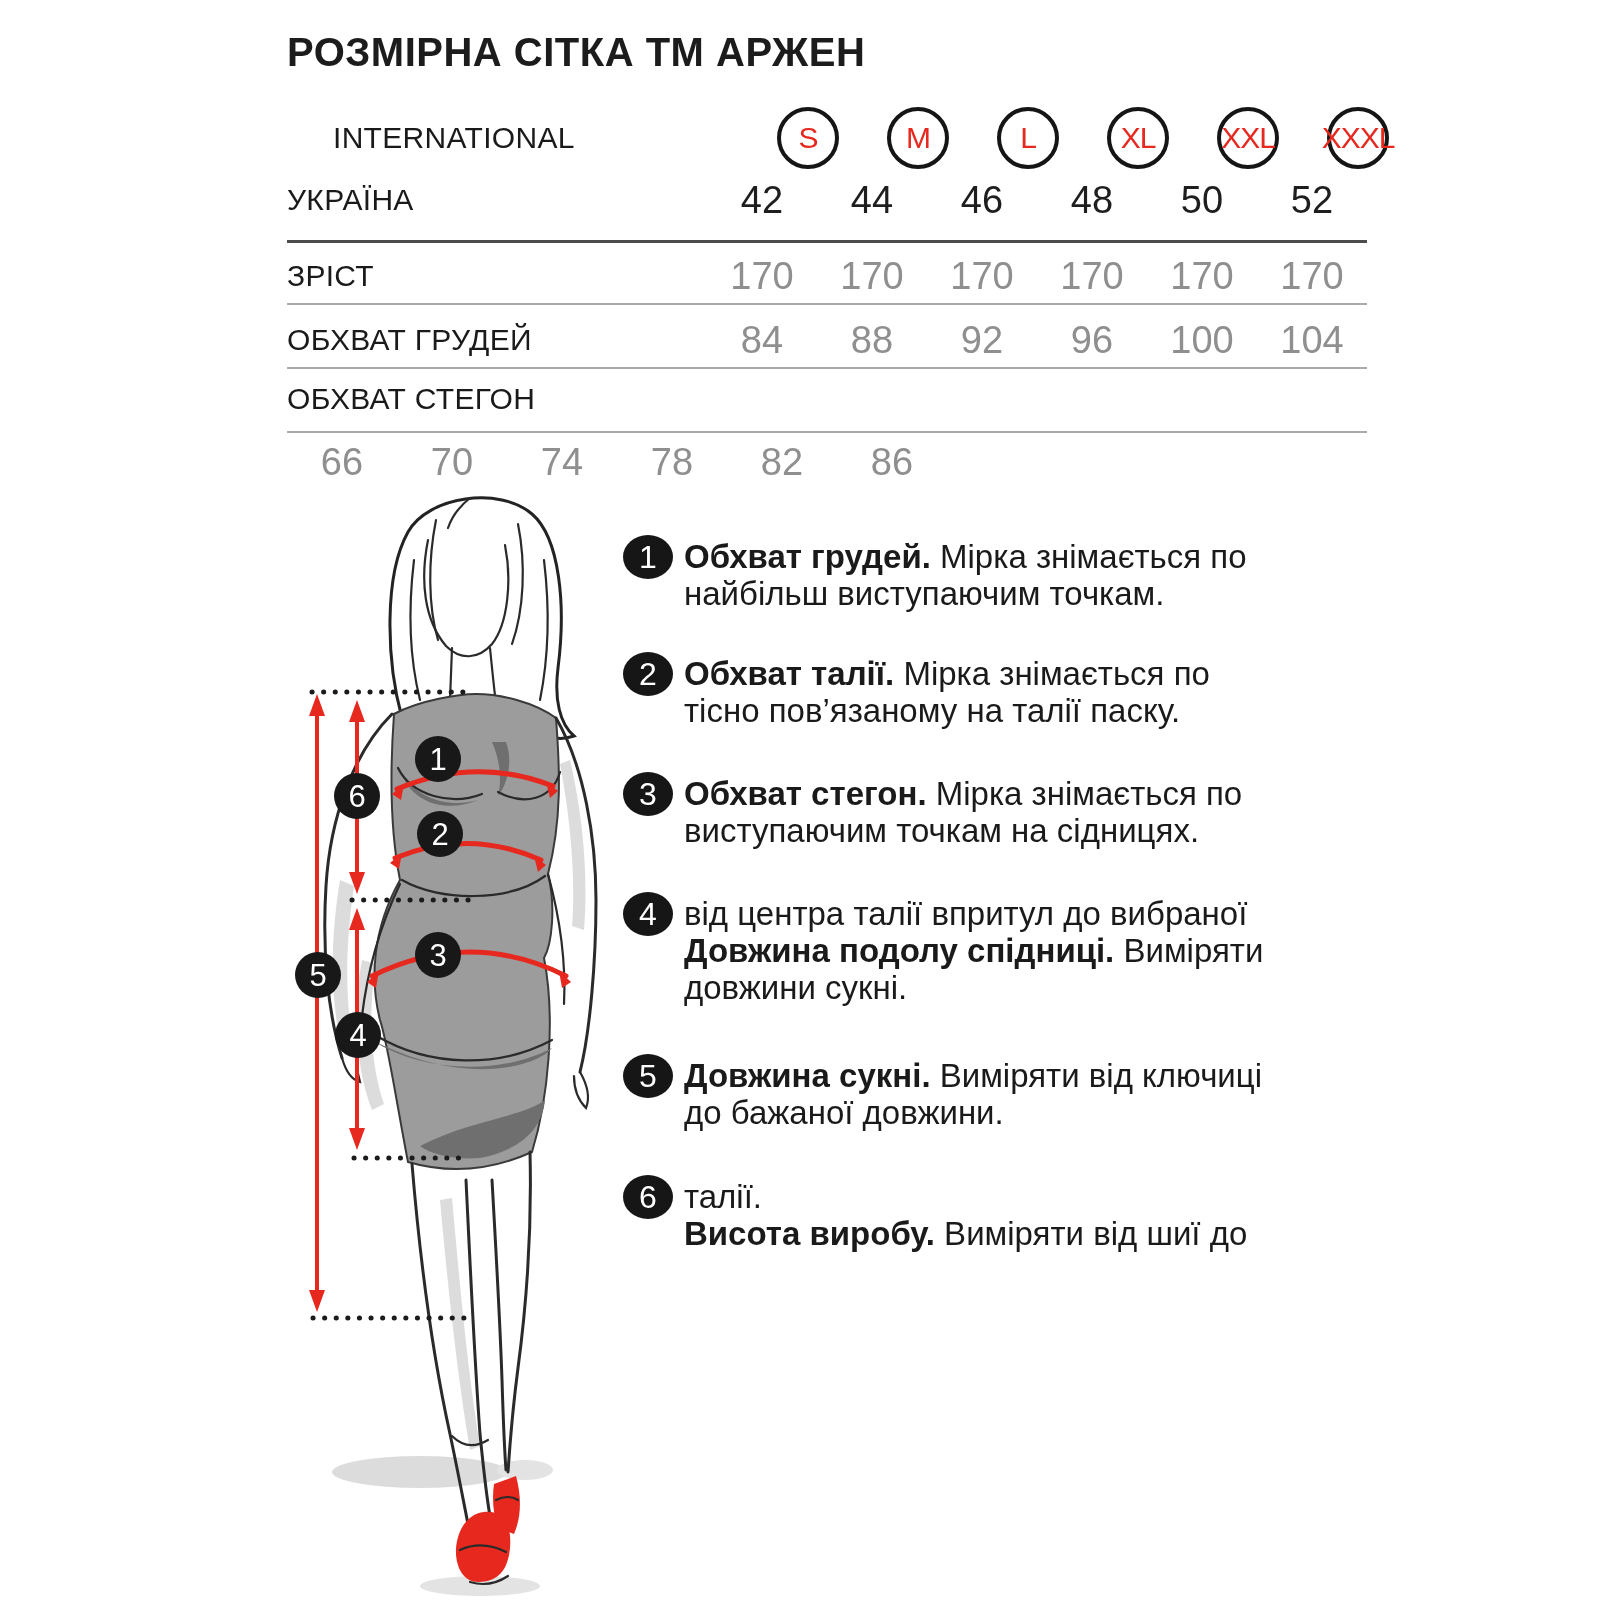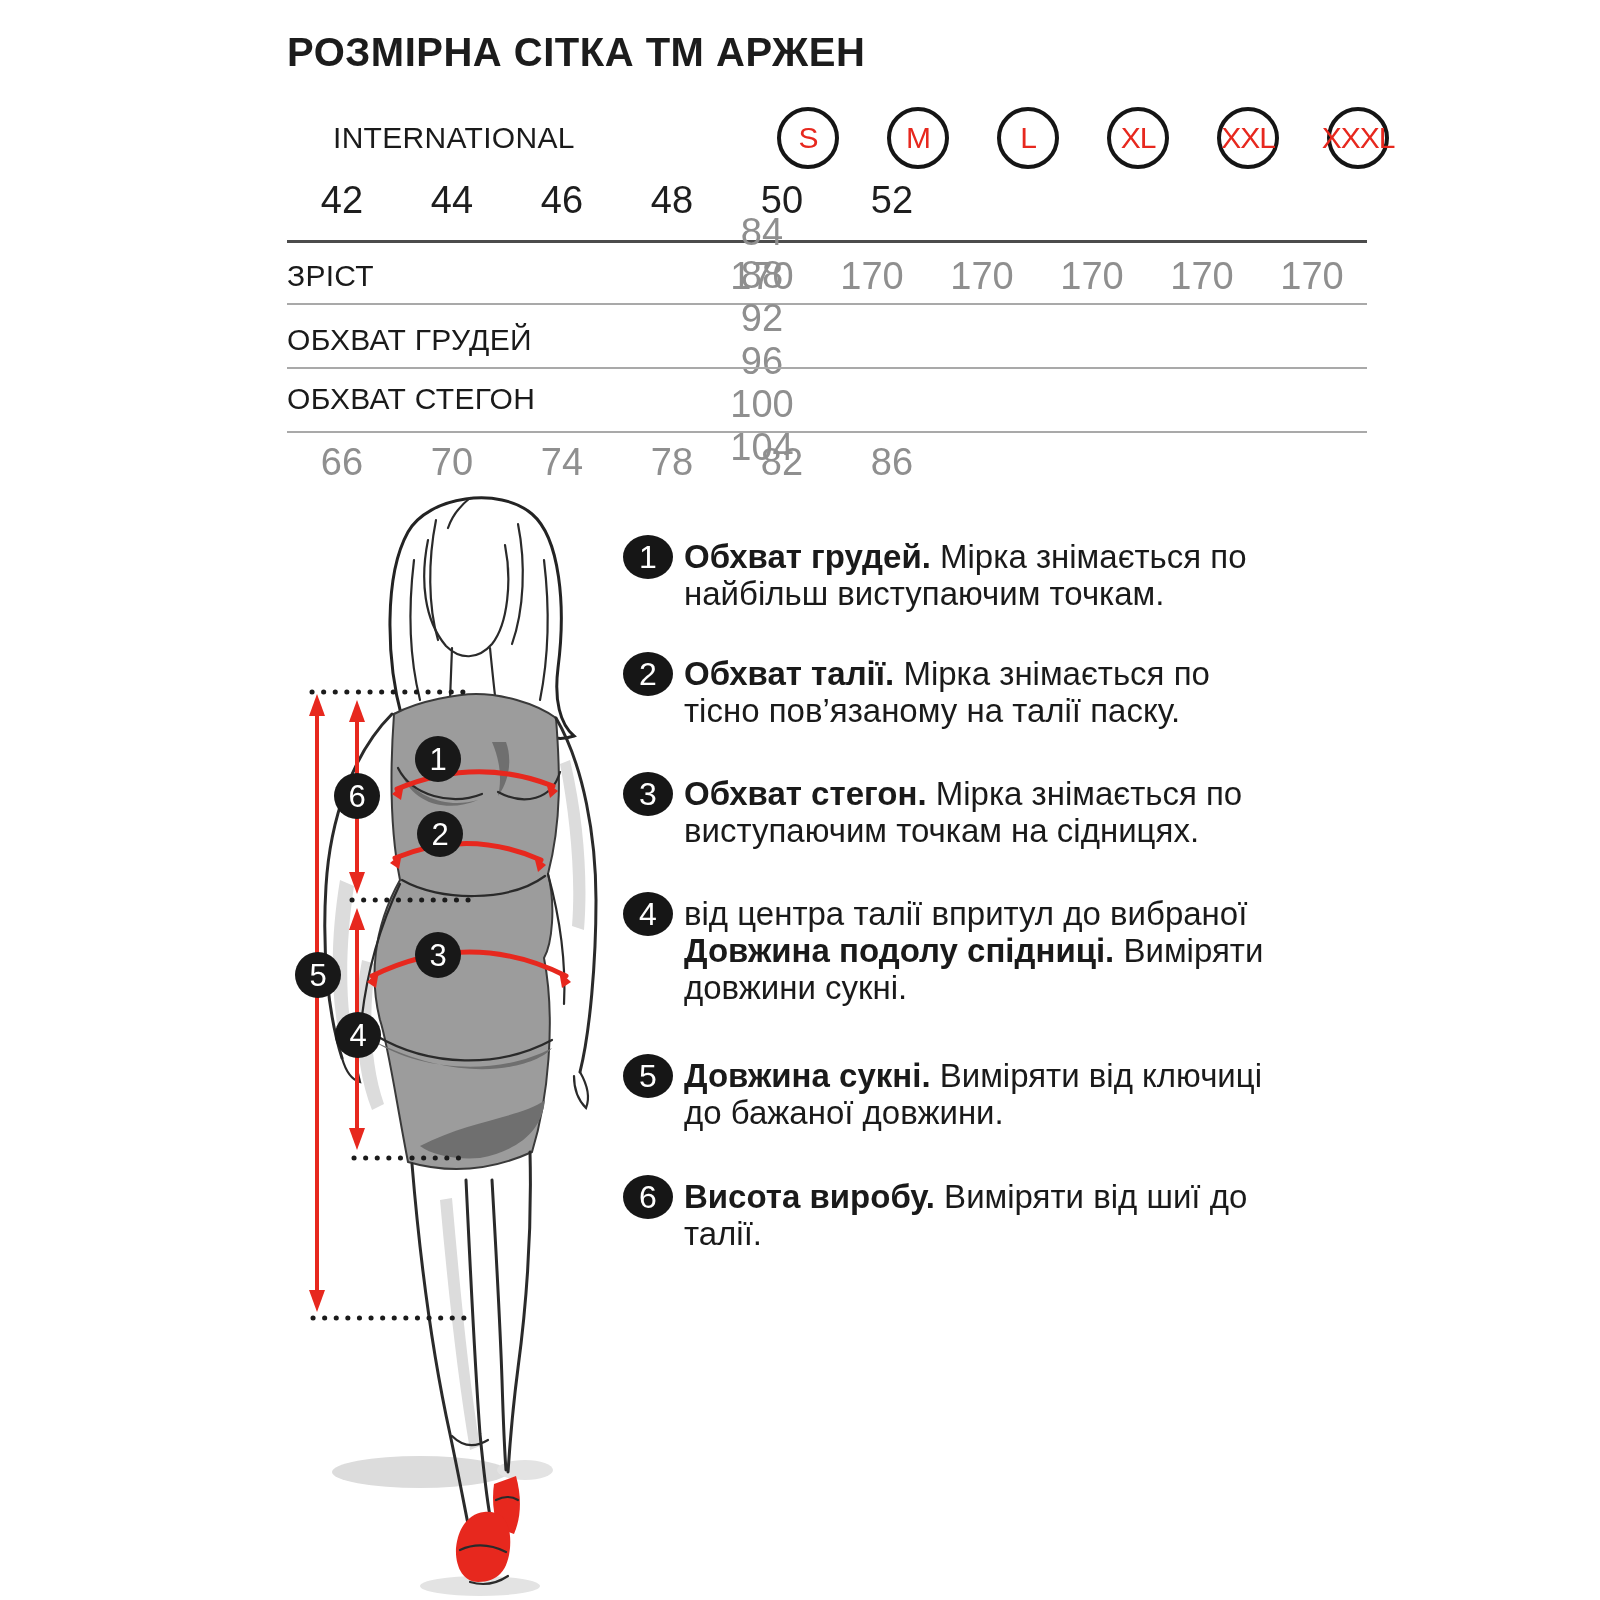--- a/index.html
+++ b/index.html
@@ -60,20 +60,21 @@
         <div class="t-cell"><span class="size-circle">S</span></div>
         <div class="t-cell"><span class="size-circle">M</span></div>
         <div class="t-cell"><span class="size-circle">L</span></div>
         <div class="t-cell"><span class="size-circle">XL</span></div>
         <div class="t-cell"><span class="size-circle">XXL</span></div>
         <div class="t-cell"><span class="size-circle">XXXL</span></div>
       </div>
   </div>
 
   <div class="t-row" style="top:176px;height:48px;">
+    <div class="t-label">УКРАЇНА</div>
     <div style="display:flex;">
         <div class="t-cell val-black">42</div>
         <div class="t-cell val-black">44</div>
         <div class="t-cell val-black">46</div>
         <div class="t-cell val-black">48</div>
         <div class="t-cell val-black">50</div>
         <div class="t-cell val-black">52</div>
       </div>
   </div>
 
@@ -88,21 +89,21 @@
         <div class="t-cell val-gray">170</div>
         <div class="t-cell val-gray">170</div>
         <div class="t-cell val-gray">170</div>
       </div>
   </div>
 
   <div class="rule rule-light" style="top:303px;"></div>
 
   <div class="t-row" style="top:316px;height:48px;">
     <div class="t-label">ОБХВАТ ГРУДЕЙ</div>
-    <div style="display:flex;flex-direction:column;">
+    <div style="display:flex;">
         <div class="t-cell val-gray">84</div>
         <div class="t-cell val-gray">88</div>
         <div class="t-cell val-gray">92</div>
         <div class="t-cell val-gray">96</div>
         <div class="t-cell val-gray">100</div>
         <div class="t-cell val-gray">104</div>
       </div>
   </div>
 
   <div class="rule rule-light" style="top:367px;"></div>
@@ -147,22 +148,22 @@
       <div><b>Довжина подолу спідниці.</b> Виміряти</div>
       <div>довжини сукні.</div>
     </div>
     <div class="ann-bullet abs" style="top: 1054px;">5</div>
     <div class="ann-text abs" style="top: 1057px;">
       <div><b>Довжина сукні.</b> Виміряти від ключиці</div>
       <div>до бажаної довжини.</div>
     </div>
     <div class="ann-bullet abs" style="top: 1175px;">6</div>
     <div class="ann-text abs" style="top: 1178px;">
+      <div>талії.</div>
       <div><b>Висота виробу.</b> Виміряти від шиї до</div>
-      <div>талії.</div>
     </div>
   </div>
 
 <svg class="abs" id="figure-svg" width="380" height="1120" viewBox="260 480 380 1120" xmlns="http://www.w3.org/2000/svg">
 
   <g>
     <ellipse cx="420" cy="1472" rx="88" ry="16" fill="#dcdcdc"></ellipse>
     <ellipse cx="525" cy="1470" rx="28" ry="10" fill="#e3e3e3"></ellipse>
     <ellipse cx="480" cy="1586" rx="60" ry="10" fill="#e3e3e3"></ellipse>
   </g>

